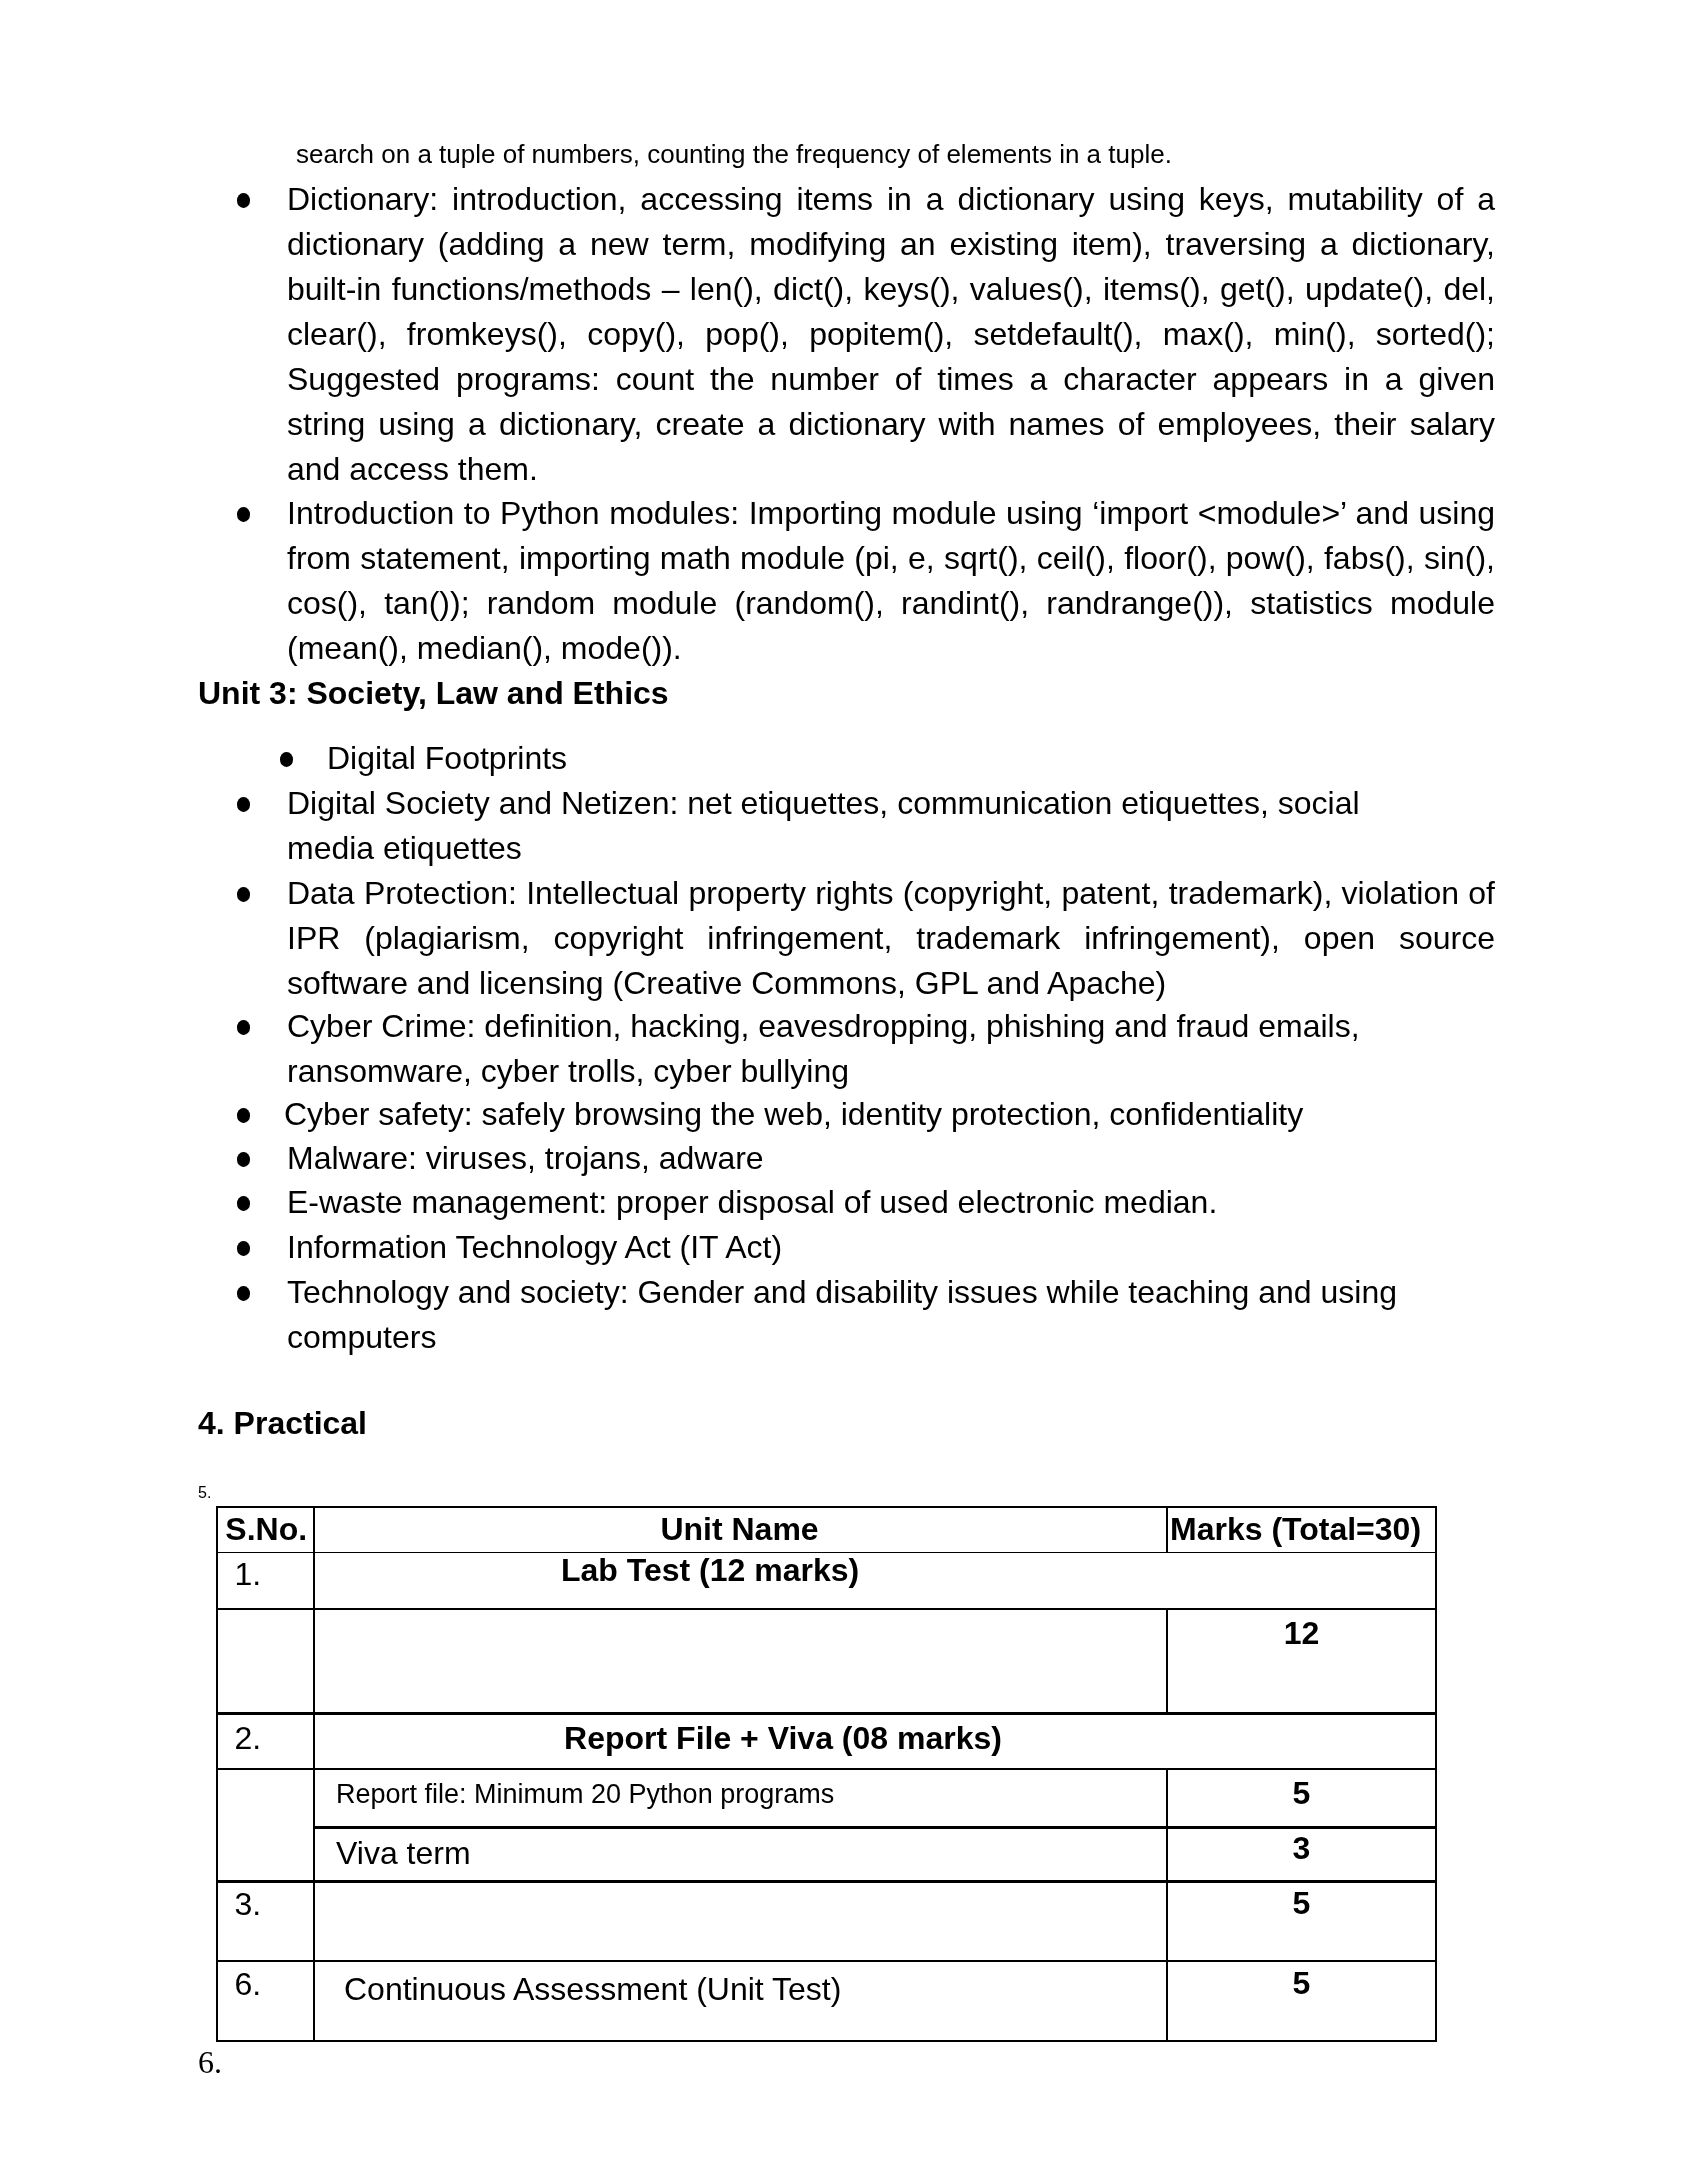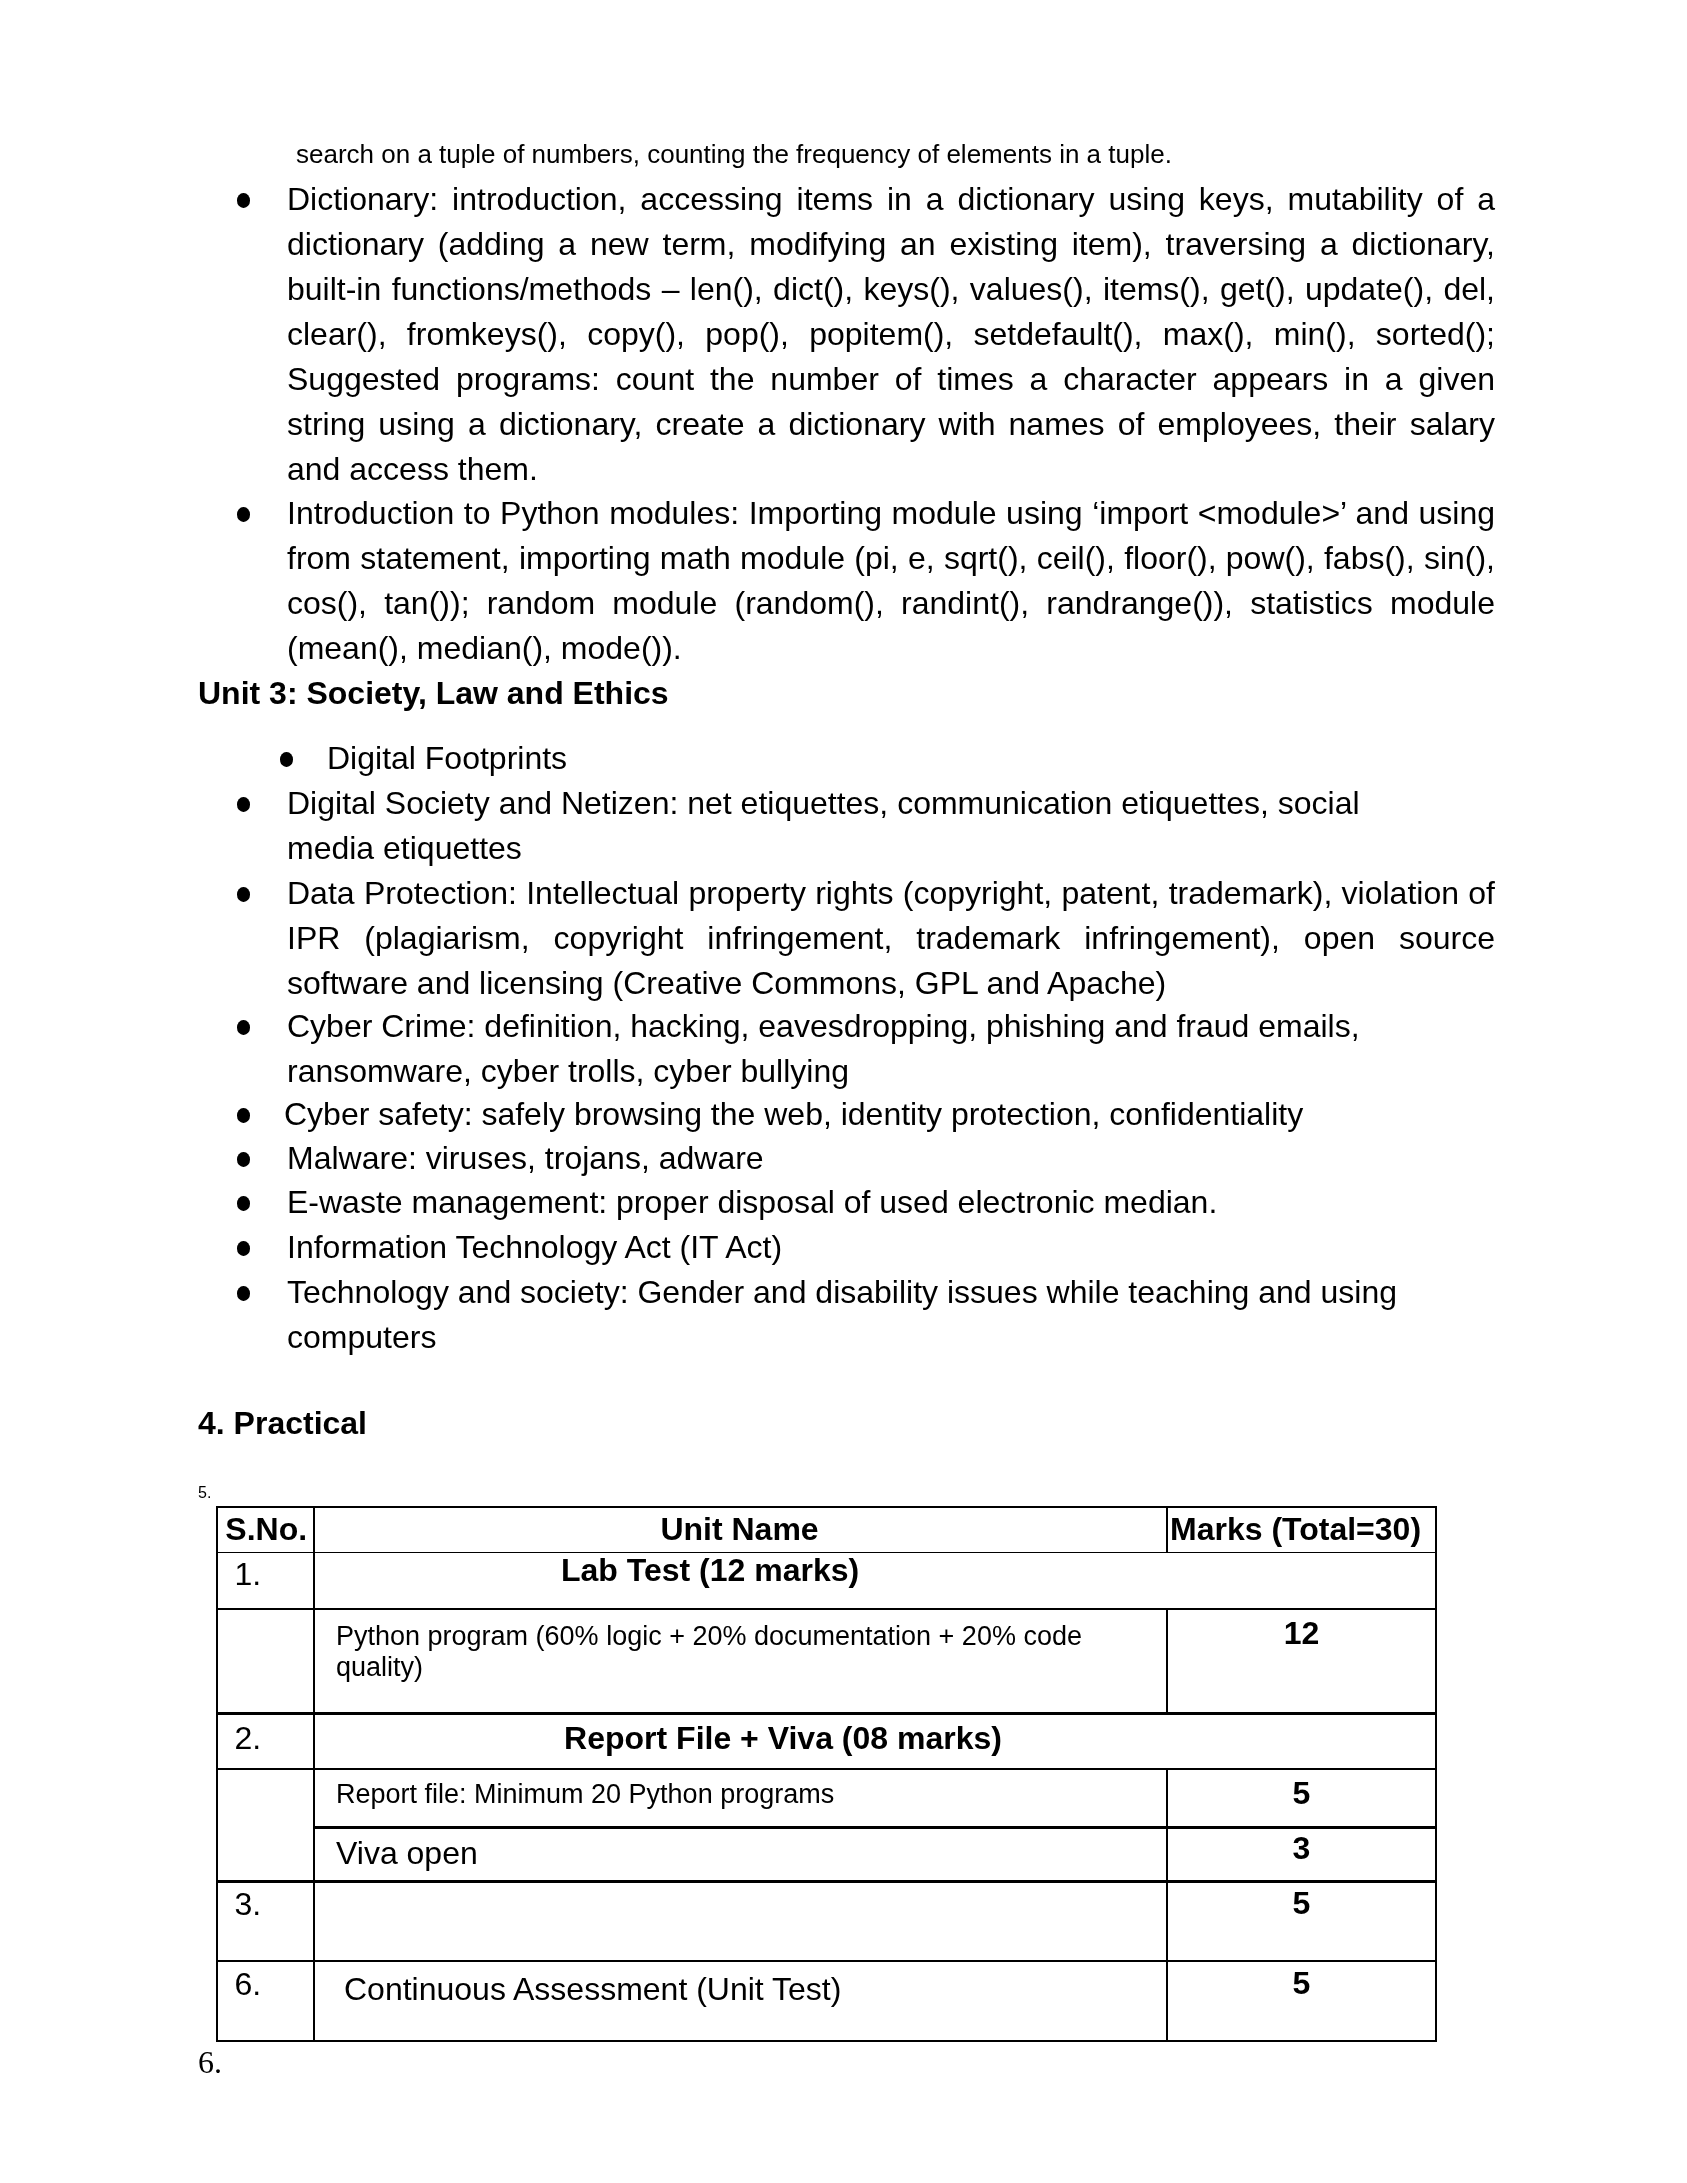--- a/index.html
+++ b/index.html
@@ -109,30 +109,29 @@
   <div class="vl" style="left:950px; top:262px; height:274px;"></div>
   <div class="vl" style="left:1219px; top:0; height:536px;"></div>
 
   <div class="cell b" style="left:9.3px; top:3.3px;">S.No.</div>
   <div class="cell b" style="left:97px; width:853px; top:3.3px; text-align:center;">Unit Name</div>
   <div class="cell b" style="left:954px; top:3.3px;">Marks (Total=30)</div>
 
   <div class="cell" style="left:18.5px; top:48px;">1.</div>
   <div class="cell b" style="left:345px; top:44px;">Lab Test (12 marks)</div>
 
-  <div class="cell small" style="left:120px; top:115px; width:781px;">Python program (60% logic + 20% documentation + 20% code quality)</div>
   <div class="cell b" style="left:952px; width:267px; top:107px; text-align:center;">12</div>
 
   <div class="cell" style="left:18.5px; top:212px;">2.</div>
   <div class="cell b" style="left:97px; width:1052px; top:212px; text-align:center; padding-right:112px; box-sizing:border-box;">Report File + Viva (08 marks)</div>
 
   <div class="cell small" style="left:120px; top:273px;text-align:right;">Report file: Minimum 20 Python programs</div>
   <div class="cell b" style="left:952px; width:267px; top:267px; text-align:center;">5</div>
 
-  <div class="cell" style="left:120px; top:327px;">Viva open</div>
+  <div class="cell" style="left:120px; top:327px;">Viva term</div>
   <div class="cell b" style="left:952px; width:267px; top:322px; text-align:center;">3</div>
 
   <div class="cell" style="left:18.5px; top:378px;">3.</div>
   <div class="cell b" style="left:952px; width:267px; top:377px; text-align:center;">5</div>
 
   <div class="cell" style="left:18.5px; top:458px;">6.</div>
   <div class="cell" style="left:128px; top:463px;">Continuous Assessment (Unit Test)</div>
   <div class="cell b" style="left:952px; width:267px; top:457px; text-align:center;">5</div>
 </div>
 

